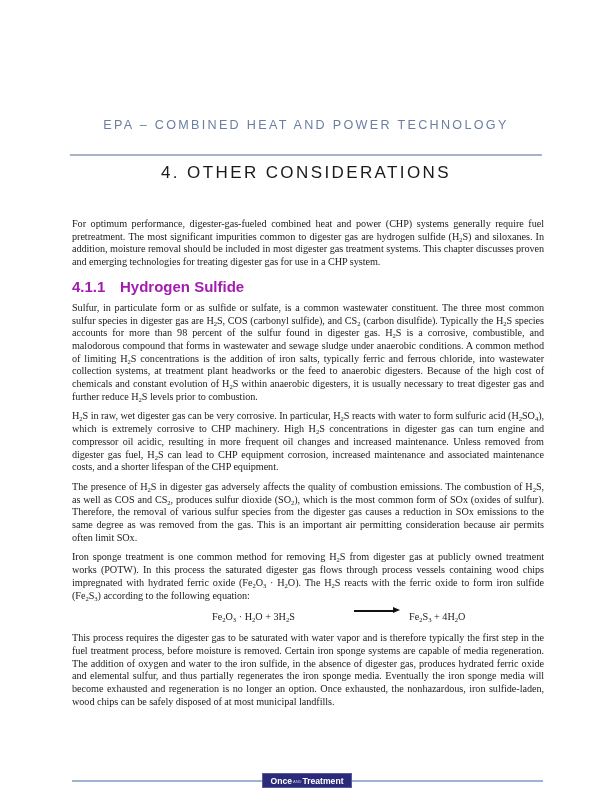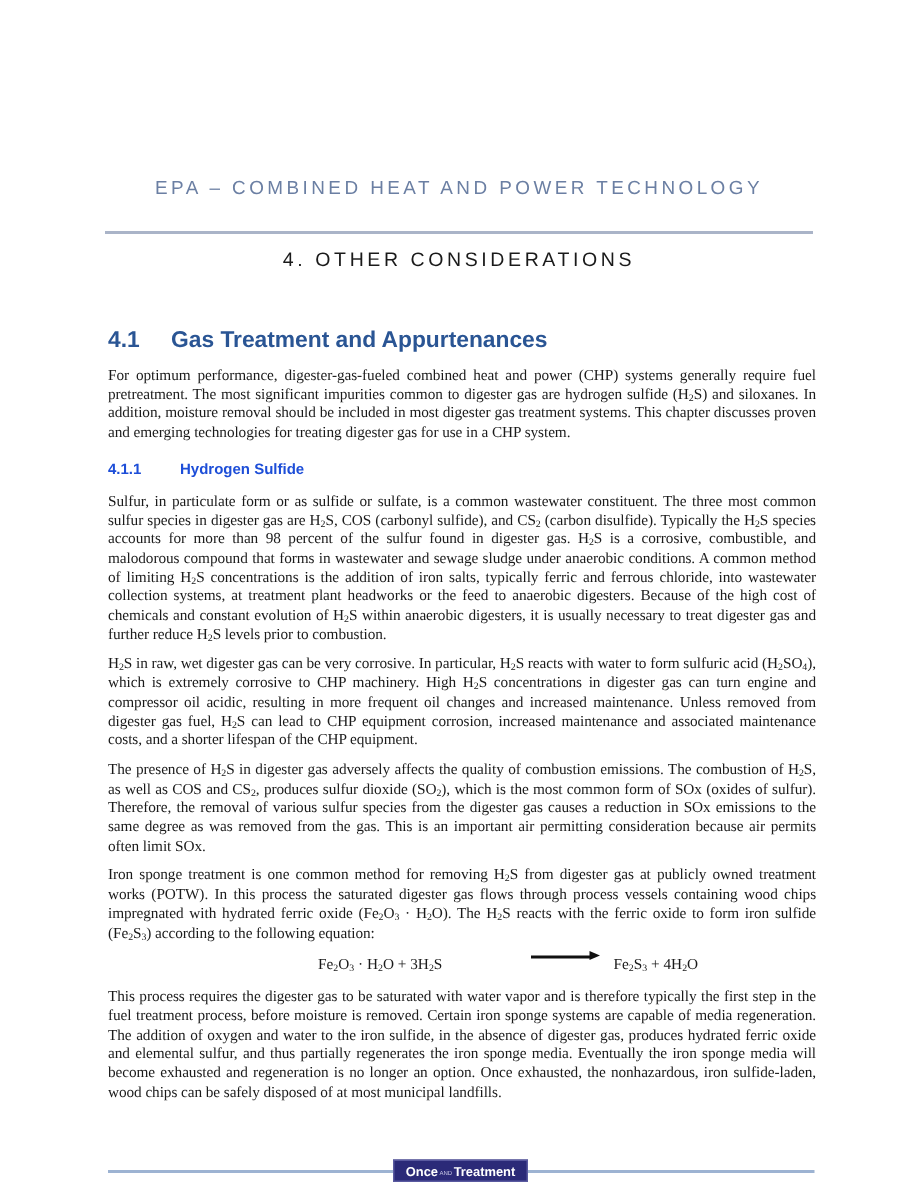--- a/index.html
+++ b/index.html
@@ -14,34 +14,34 @@
     color: #6b7fa3;
   }
   .header-rule {
     position: absolute; left: 70px; width: 472px; top: 110px; height: 2px;
     background: #aab4c8;
   }
   .chapter-title {
     position: absolute; left: 70px; width: 472px; top: 120px;
     text-align: center;
     font-family: "Liberation Sans", sans-serif;
-    font-size: 13px; letter-spacing: 2.4px; line-height: 18px;
+    font-size: 17px; letter-spacing: 2.4px; line-height: 18px;
     color: #1a1a1a;
   }
 
   .content { position: absolute; left: 72px; top: 174px; width: 472px; }
   h2.sec {
     margin: 0 0 9px 0;
     font-family: "Liberation Sans", sans-serif; font-weight: bold;
     font-size: 15.2px; line-height: 18px; color: #2a5594;
   }
   h3.subsec {
     margin: 10px 0 8px 0;
     font-family: "Liberation Sans", sans-serif; font-weight: bold;
-    font-size: 10px; line-height: 15px; color: #1d4ed8;
+    font-size: 15px; line-height: 15px; color: #a21caf;
   }
   .num { display: inline-block; }
   .h2num { width: 42px; }
   .h3num { width: 48px; }
 
   p.body {
     margin: 0 0 7px 0;
     font-family: "Liberation Serif", serif;
     font-size: 10.2px; line-height: 12.7px; color: #1a1a1a;
     text-align: justify;
@@ -86,23 +86,20 @@
 
 <div class="page">
 
   <div class="doc-title">
     <div>EPA – COMBINED HEAT AND POWER TECHNOLOGY</div>
   </div>
   <div class="header-rule"></div>
   <div class="chapter-title">4. OTHER CONSIDERATIONS</div>
 
   <div class="content">
-    <h2 class="sec">
-      <span class="num h2num">4.1</span><span>Gas Treatment and Appurtenances</span>
-    </h2>
     <p class="body">For optimum performance, digester-gas-fueled combined heat and power (CHP) systems generally require fuel pretreatment.  The most significant impurities common to digester gas are hydrogen sulfide (H<sub>2</sub>S) and siloxanes.  In addition, moisture removal should be included in most digester gas treatment systems.  This chapter discusses proven and emerging technologies for treating digester gas for use in a CHP system.</p>
 
     <h3 class="subsec">
       <span class="num h3num">4.1.1</span><span>Hydrogen Sulfide</span>
     </h3>
 
     <p class="body">Sulfur, in particulate form or as sulfide or sulfate, is a common wastewater constituent.  The three most common sulfur species in digester gas are H<sub>2</sub>S, COS (carbonyl sulfide), and CS<sub>2</sub> (carbon disulfide).  Typically the H<sub>2</sub>S species accounts for more than 98 percent of the sulfur found in digester gas.  H<sub>2</sub>S is a corrosive, combustible, and malodorous compound that forms in wastewater and sewage sludge under anaerobic conditions.  A common method of limiting H<sub>2</sub>S concentrations is the addition of iron salts, typically ferric and ferrous chloride, into wastewater collection systems, at treatment plant headworks or the feed to anaerobic digesters.  Because of the high cost of chemicals and constant evolution of H<sub>2</sub>S within anaerobic digesters, it is usually necessary to treat digester gas and further reduce H<sub>2</sub>S levels prior to combustion.</p>
     <p class="body">H<sub>2</sub>S in raw, wet digester gas can be very corrosive.  In particular, H<sub>2</sub>S reacts with water to form sulfuric acid (H<sub>2</sub>SO<sub>4</sub>), which is extremely corrosive to CHP machinery.  High H<sub>2</sub>S concentrations in digester gas can turn engine and compressor oil acidic, resulting in more frequent oil changes and increased maintenance.  Unless removed from digester gas fuel, H<sub>2</sub>S can lead to CHP equipment corrosion, increased maintenance and associated maintenance costs, and a shorter lifespan of the CHP equipment.</p>
     <p class="body">The presence of H<sub>2</sub>S in digester gas adversely affects the quality of combustion emissions.  The combustion of H<sub>2</sub>S, as well as COS and CS<sub>2</sub>, produces sulfur dioxide (SO<sub>2</sub>), which is the most common form of SOx (oxides of sulfur).  Therefore, the removal of various sulfur species from the digester gas causes a reduction in SOx emissions to the same degree as was removed from the gas.  This is an important air permitting consideration because air permits often limit SOx.</p>
     <p class="body">Iron sponge treatment is one common method for removing H<sub>2</sub>S from digester gas at publicly owned treatment works (POTW).  In this process the saturated digester gas flows through process vessels containing wood chips impregnated with hydrated ferric oxide (Fe<sub>2</sub>O<sub>3</sub> · H<sub>2</sub>O).  The H<sub>2</sub>S reacts with the ferric oxide to form iron sulfide (Fe<sub>2</sub>S<sub>3</sub>) according to the following equation:</p>

